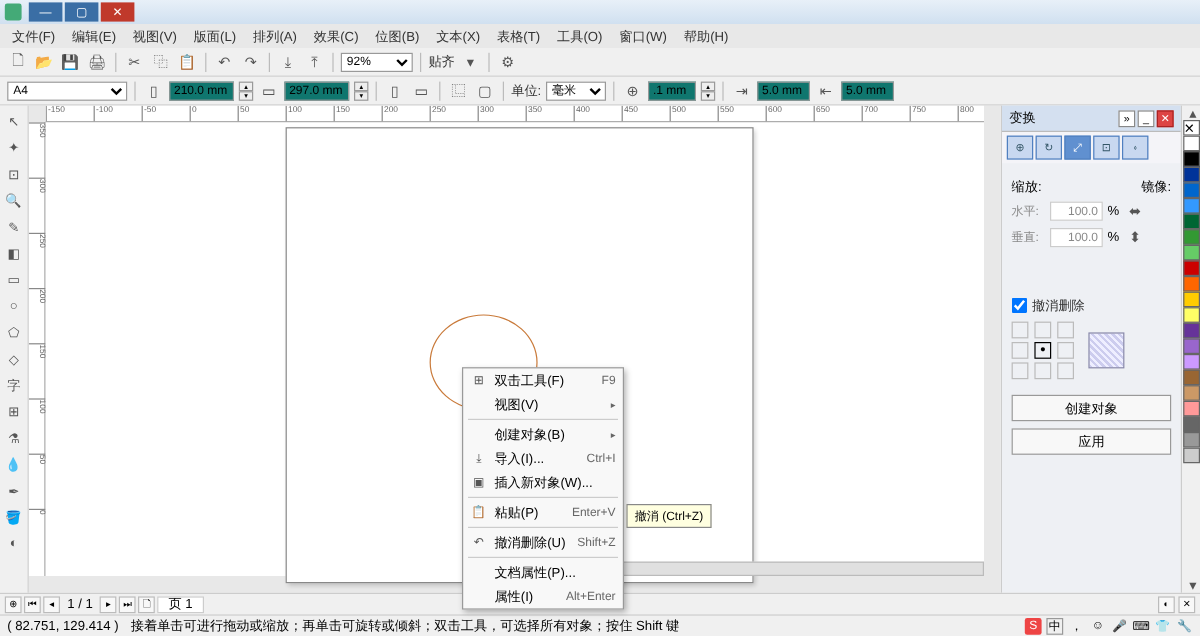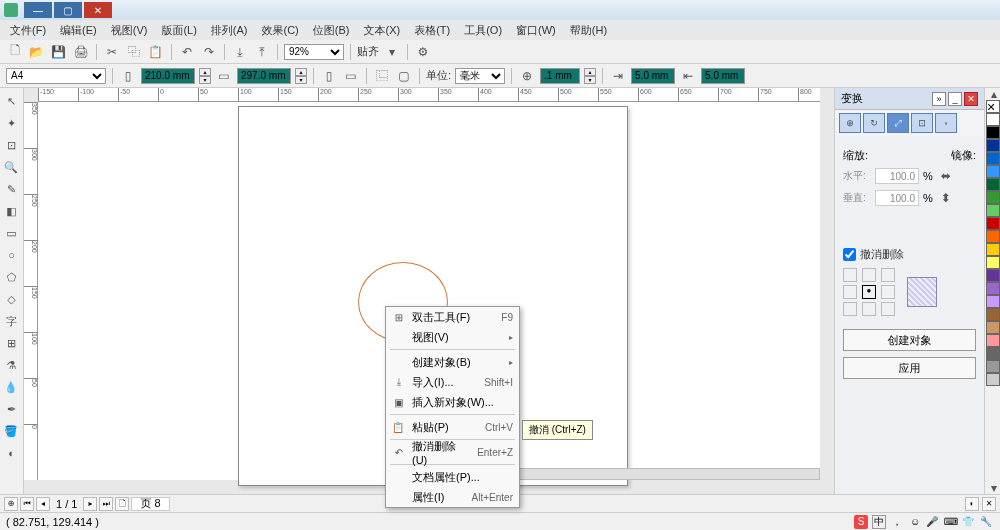--- a/index.html
+++ b/index.html
@@ -321,37 +321,37 @@
     </div>
   <div class="sep"></div>
   <div class="row">
       <span class="ico"></span>
       <span class="lbl">创建对象(B)</span>
       <span class="arr">▸</span>
     </div>
   <div class="row">
       <span class="ico">⤓</span>
       <span class="lbl">导入(I)...</span>
-      <span class="sc">Shift+I</span>
+      <span class="sc">Ctrl+I</span>
     </div>
   <div class="row">
       <span class="ico">▣</span>
       <span class="lbl">插入新对象(W)...</span>
     </div>
   <div class="sep"></div>
   <div class="row">
       <span class="ico">📋</span>
       <span class="lbl">粘贴(P)</span>
-      <span class="sc">Ctrl+V</span>
+      <span class="sc">Enter+V</span>
     </div>
   <div class="sep"></div>
   <div class="row">
       <span class="ico">↶</span>
       <span class="lbl">撤消删除(U)</span>
-      <span class="sc">Enter+Z</span>
+      <span class="sc">Shift+Z</span>
     </div>
   <div class="sep"></div>
   <div class="row">
       <span class="ico"></span>
       <span class="lbl">文档属性(P)...</span>
     </div>
   <div class="row">
       <span class="ico"></span>
       <span class="lbl">属性(I)</span>
       <span class="sc">Alt+Enter</span>
@@ -361,29 +361,30 @@
 <div class="tooltip">撤消 (Ctrl+Z)</div>
 
 <div class="tabbar">
   <div class="tbtn">⊕</div>
   <div class="tbtn">⏮</div>
   <div class="tbtn">◂</div>
   <span style="padding:0 4px">1 / 1</span>
   <div class="tbtn">▸</div>
   <div class="tbtn">⏭</div>
   <div class="tbtn">🗋</div>
-  <div class="tlbl">页 8</div>
+  <div class="tlbl">页 1</div>
   <div style="margin-left:auto;display:flex;gap:3px">
     <div class="tbtn">◐</div>
     <div class="tbtn">✕</div>
   </div>
 </div>
 
 <div class="statusbar">
   <span>( 82.751, 129.414 )</span>
+  <span>接着单击可进行拖动或缩放；再单击可旋转或倾斜；双击工具，可选择所有对象；按住 Shift 键</span>
   <div class="tray">
     <div class="ti tray-sogou">S</div>
     <div class="ti" style="border:1px solid #999">中</div>
     <div class="ti">，</div>
     <div class="ti">☺</div>
     <div class="ti">🎤</div>
     <div class="ti">⌨</div>
     <div class="ti">👕</div>
     <div class="ti">🔧</div>
   </div>

